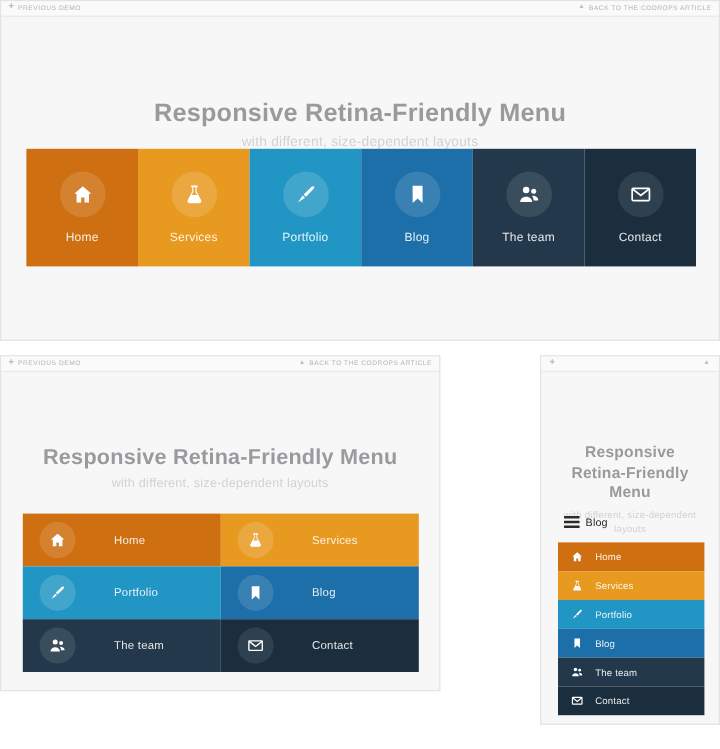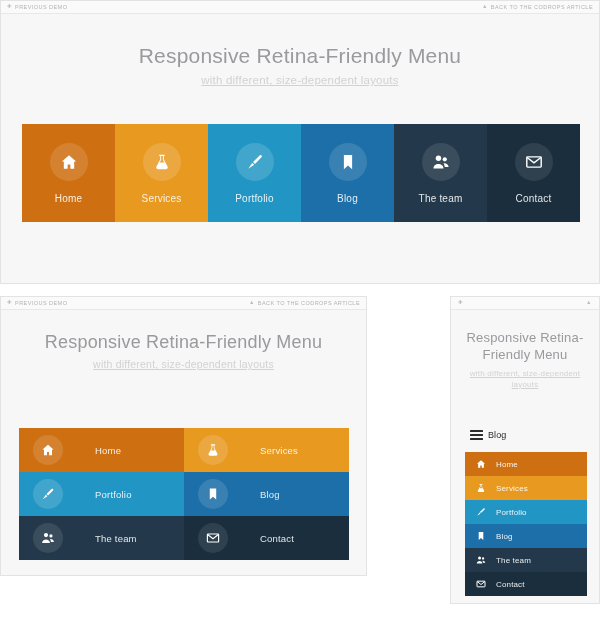--- a/index.html
+++ b/index.html
@@ -19,22 +19,22 @@
     padding:0 6px; flex:0 0 auto;
   }
   .topbar-link {
     display:flex; align-items:center; gap:3px;
     font-size:5.5px; letter-spacing:.45px; color:#b3b3b8; text-transform:uppercase;
     white-space:nowrap;
   }
   .tb-ico { font-size:5.5px; color:#bdbdc2; line-height:1; }
 
   .hero { text-align:center; }
-  .hero h1 { font-weight:400; color:#9a9a9e; letter-spacing:.2px; }
-  .hero h2 { font-weight:400; color:#d2d2d4; letter-spacing:.2px;text-decoration:underline; }
+  .hero h1 { font-weight:700; color:#9a9a9e; letter-spacing:.2px;margin-top:39px; }
+  .hero h2 { font-weight:400; color:#d2d2d4; letter-spacing:.2px; }
 
   
   .icirc { border-radius:50%; display:flex; align-items:center; justify-content:center; flex:0 0 auto; }
   .icirc svg { display:block; }
 
   
   #panel-desktop { left:0; top:0; width:600px; height:284px; }
   #panel-desktop .hero { padding-top:30px; }
   #panel-desktop .hero h1 { font-size:21px; }
   #panel-desktop .hero h2 { font-size:11.5px; margin-top:6px; }

